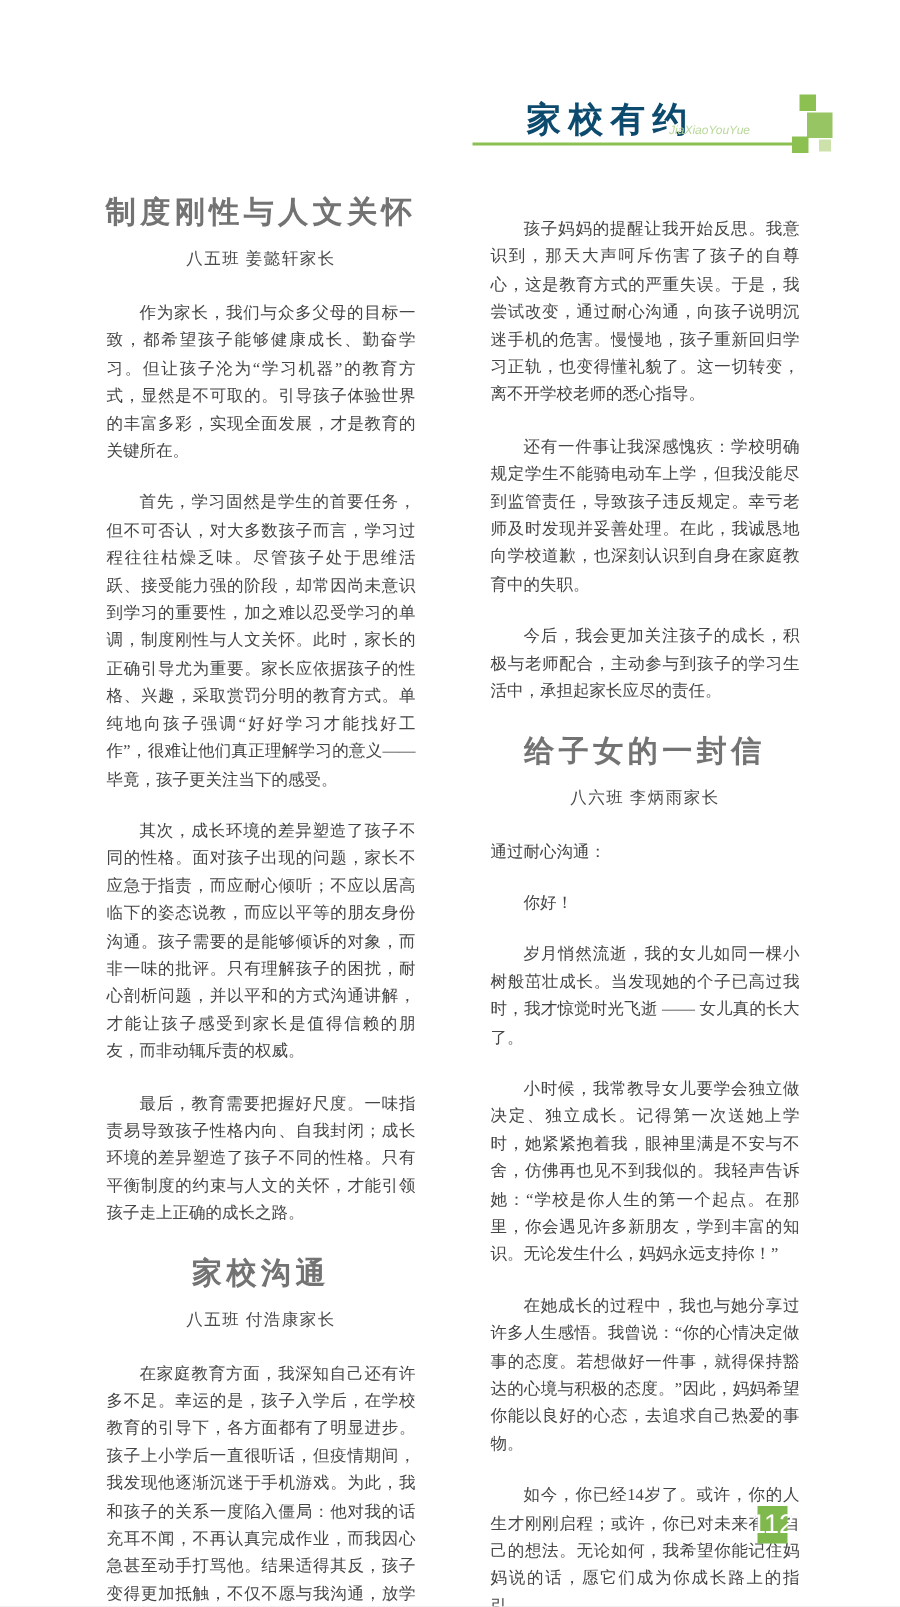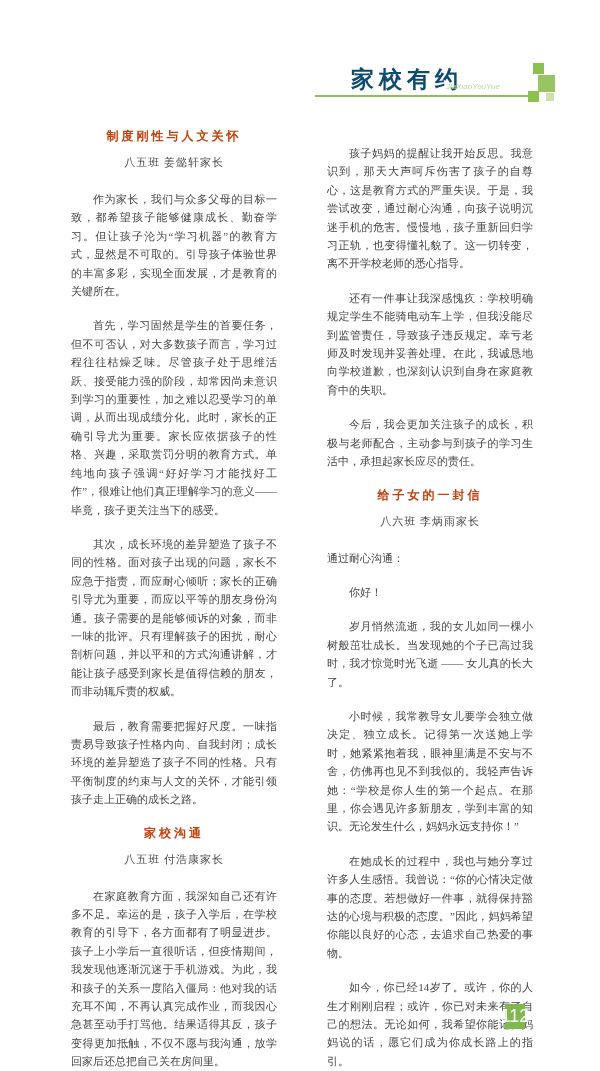--- a/index.html
+++ b/index.html
@@ -40,22 +40,22 @@
   .sq4{left:22px;top:31px;width:8px;height:8px;background:#cde2ab;}
 
   
   .columns{
     position:absolute;top:128px;left:55px;
     display:flex;gap:18px;
   }
   .col{width:238px;}
 
   h2.article-title{
-    font-size:12px;font-weight:600;letter-spacing:3px;
-    text-align:center;color:#c2410c;
+    font-size:20px;font-weight:600;letter-spacing:3px;
+    text-align:center;color:#737373;
     margin:0 0 10px 0;
   }
   .byline{
     font-size:11px;text-align:center;letter-spacing:1px;
     color:#4a4a4a;margin:0 0 20px 0;
   }
   p.body-p{
     margin:16px;font-size:11px;line-height:18.4px;
     text-align:justify;text-indent:2em;color:#454545;
   }
@@ -94,22 +94,22 @@
     </div>
   </div>
 
   <div class="columns">
 
     <section class="col">
       <article>
         <h2 class="article-title">制度刚性与人文关怀</h2>
         <div class="byline">八五班  姜懿轩家长</div>
         <p class="body-p">作为家长，我们与众多父母的目标一致，都希望孩子能够健康成长、勤奋学习。但让孩子沦为“学习机器”的教育方式，显然是不可取的。引导孩子体验世界的丰富多彩，实现全面发展，才是教育的关键所在。</p>
-        <p class="body-p">首先，学习固然是学生的首要任务，但不可否认，对大多数孩子而言，学习过程往往枯燥乏味。尽管孩子处于思维活跃、接受能力强的阶段，却常因尚未意识到学习的重要性，加之难以忍受学习的单调，从而出现成绩分化。此时，家长的正确引导尤为重要。家长应依据孩子的性格、兴趣，采取赏罚分明的教育方式。单纯地向孩子强调“好好学习才能找好工作”，很难让他们真正理解学习的意义——毕竟，孩子更关注当下的感受。</p>
-        <p class="body-p">其次，成长环境的差异塑造了孩子不同的性格。面对孩子出现的问题，家长不应急于指责，而应耐心倾听；家长的正确引导尤为重要，而应以平等的朋友身份沟通。孩子需要的是能够倾诉的对象，而非一味的批评。只有理解孩子的困扰，耐心剖析问题，并以平和的方式沟通讲解，才能让孩子感受到家长是值得信赖的朋友，而非动辄斥责的权威。</p>
+        <p class="body-p">首先，学习固然是学生的首要任务，但不可否认，对大多数孩子而言，学习过程往往枯燥乏味。尽管孩子处于思维活跃、接受能力强的阶段，却常因尚未意识到学习的重要性，加之难以忍受学习的单调，制度刚性与人文关怀。此时，家长的正确引导尤为重要。家长应依据孩子的性格、兴趣，采取赏罚分明的教育方式。单纯地向孩子强调“好好学习才能找好工作”，很难让他们真正理解学习的意义——毕竟，孩子更关注当下的感受。</p>
+        <p class="body-p">其次，成长环境的差异塑造了孩子不同的性格。面对孩子出现的问题，家长不应急于指责，而应耐心倾听；不应以居高临下的姿态说教，而应以平等的朋友身份沟通。孩子需要的是能够倾诉的对象，而非一味的批评。只有理解孩子的困扰，耐心剖析问题，并以平和的方式沟通讲解，才能让孩子感受到家长是值得信赖的朋友，而非动辄斥责的权威。</p>
         <p class="body-p">最后，教育需要把握好尺度。一味指责易导致孩子性格内向、自我封闭；成长环境的差异塑造了孩子不同的性格。只有平衡制度的约束与人文的关怀，才能引领孩子走上正确的成长之路。</p>
       </article>
 
       <article>
         <h2 class="article-title article-gap-lg">家校沟通</h2>
         <div class="byline">八五班  付浩康家长</div>
         <p class="body-p">在家庭教育方面，我深知自己还有许多不足。幸运的是，孩子入学后，在学校教育的引导下，各方面都有了明显进步。孩子上小学后一直很听话，但疫情期间，我发现他逐渐沉迷于手机游戏。为此，我和孩子的关系一度陷入僵局：他对我的话充耳不闻，不再认真完成作业，而我因心急甚至动手打骂他。结果适得其反，孩子变得更加抵触，不仅不愿与我沟通，放学回家后还总把自己关在房间里。</p>
       </article>
     </section>
 

